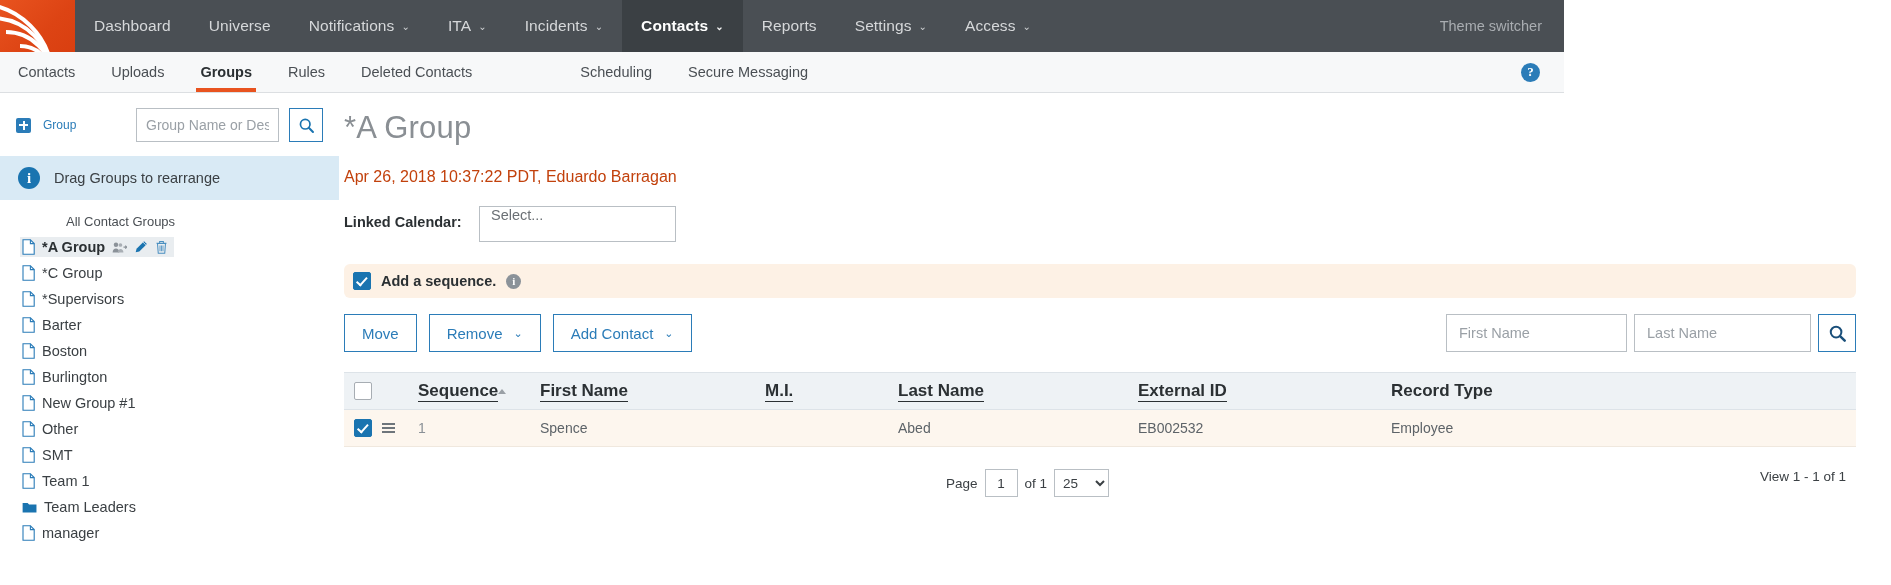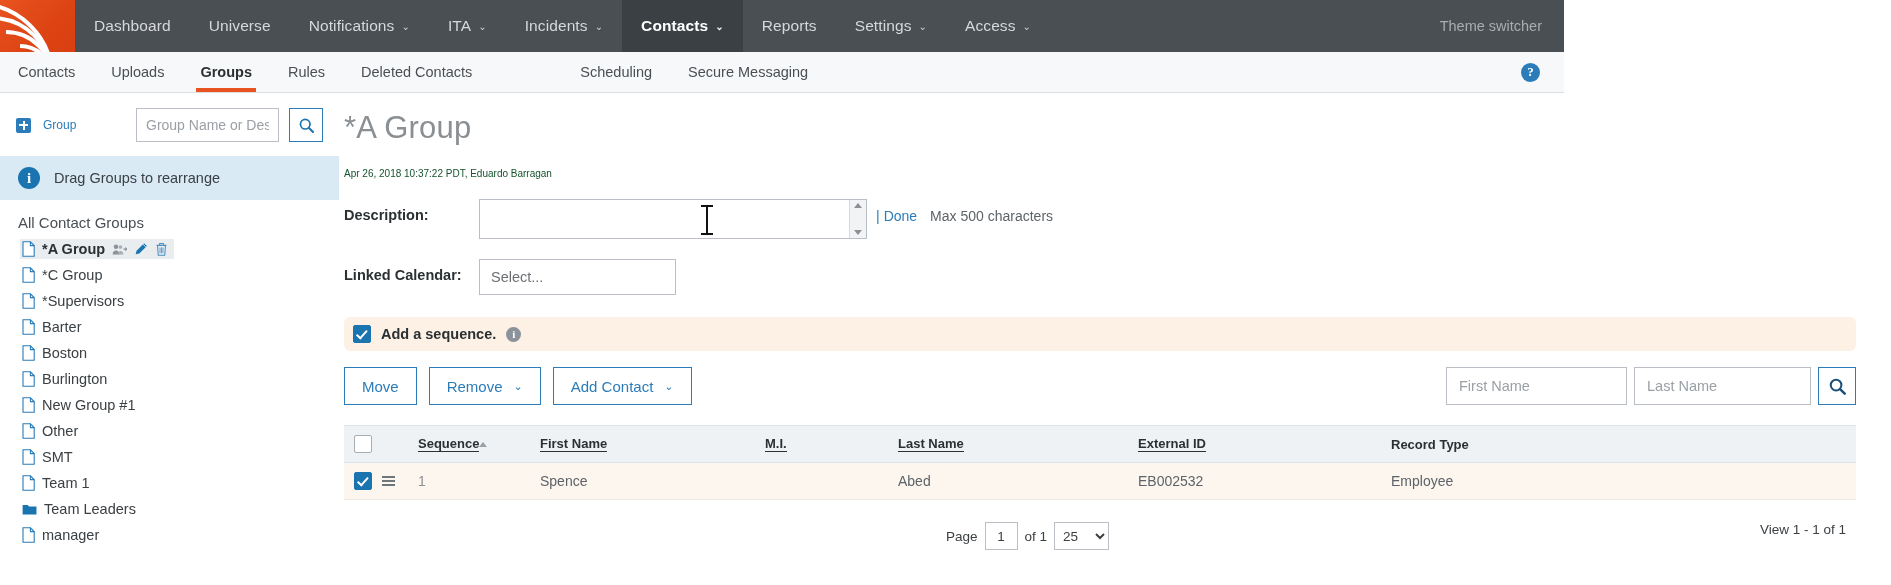--- a/index.html
+++ b/index.html
@@ -163,22 +163,23 @@
     width: 22px; height: 22px; border-radius: 50%;
     background: #1a74b0; color: #fff;
     display: flex; align-items: center; justify-content: center;
     font-size: 15px; font-weight: bold;
     font-family: "Liberation Serif", serif;
     flex: 0 0 22px;
   }
   .info-bar span { font-size: 14.5px; color: #3b4044; }
   .grp-list { margin-top: 14px; }
   .grp-list-title {
-    font-size: 15px; color: #4a4f54;
+    font-size: 13px; color: #4a4f54;
     padding: 0 0 5px 18px;
+    margin-left: 48px;
   }
   .grp-row {
     display: flex; align-items: center;
     height: 26px;
     padding-left: 20px;
     gap: 8px;
     cursor: pointer;
     font-size: 14.5px;
     color: #3b4044;
   }
@@ -193,22 +194,22 @@
   
   .main { flex: 1; padding: 0 0 0 0; position: relative; }
   .page-title {
     font-size: 31px;
     color: #8a8f94;
     font-weight: normal;
     margin: 17px 0 0 5px;
     letter-spacing: .2px;
   }
   .meta-line {
-    font-size: 10px;
-    color: #14532d;
+    font-size: 16px;
+    color: #c2410c;
     margin: 22px 0 0 5px;
   }
   .form-row {
     display: flex; align-items: flex-start;
     margin-top: 20px;
     padding-left: 5px;
   }
   .form-label {
     width: 135px;
     font-size: 14.5px;
@@ -251,21 +252,21 @@
     padding: 9px 0 0 9px;
     font-size: 14px;
   }
   .done-link { color: #2b7cb8; cursor: pointer; }
   .done-sep { color: #2b7cb8; margin-right: -9px; }
   .max-chars { color: #5d6368; }
   .select-box {
     width: 197px; height: 36px;
     border: 1px solid #b9bfc4;
     background: #fff;
-    display: flex; align-items: center;
+    display: flex; align-items: flex-start;
     padding-left: 11px;
     font-size: 14.5px;
     color: #6b7075;
     box-sizing: border-box;
     cursor: pointer;
   }
   .seq-bar {
     margin: 22px 0 0 5px;
     background: #fdf1e5;
     height: 34px;
@@ -361,21 +362,21 @@
   }
   .c-chk  { width: 28px; padding-left: 10px; display:flex; align-items:center; }
   .c-drag { width: 36px; display:flex; align-items:center; }
   .c-seq  { width: 122px; }
   .c-fn   { width: 225px; }
   .c-mi   { width: 133px; }
   .c-ln   { width: 240px; }
   .c-eid  { width: 253px; }
   .c-rt   { flex: 1; }
   .th {
-    font-size: 13px; font-weight: bold; color: #2b3033;
+    font-size: 17px; font-weight: bold; color: #2b3033;
     display: flex; align-items: center; gap: 0;
   }
   .th .u { border-bottom: 1px solid #2b3033; cursor: pointer; }
   .sort-arrow {
     width: 0; height: 0;
     border-left: 4px solid transparent;
     border-right: 4px solid transparent;
     border-bottom: 5px solid #9aa0a6;
   }
   .td { font-size: 14px; color: #5d6368; }
@@ -661,35 +662,20 @@
             <span class="grp-name">manager</span>
           </div>
         </div>
       </div>
     </div>
 
     <div class="main">
       <h1 class="page-title">*A Group</h1>
       <div class="meta-line">Apr 26, 2018 10:37:22 PDT, Eduardo Barragan</div>
 
-      <div class="form-row">
-        <div class="form-label">Description:</div>
-        <div class="desc-box">
-          <div class="text-caret"></div>
-          <div class="desc-scroll">
-            <span class="arr-up"></span>
-            <span class="arr-dn"></span>
-          </div>
-        </div>
-        <div class="desc-right">
-          <span class="done-sep">|</span>
-          <span class="done-link">Done</span>
-          <span class="max-chars">Max 500 characters</span>
-        </div>
-      </div>
 
       <div class="form-row">
         <div class="form-label">Linked Calendar:</div>
         <div class="select-box">
           <span>Select...</span>
         </div>
       </div>
 
       <div class="seq-bar">
         <span class="chk"></span>

